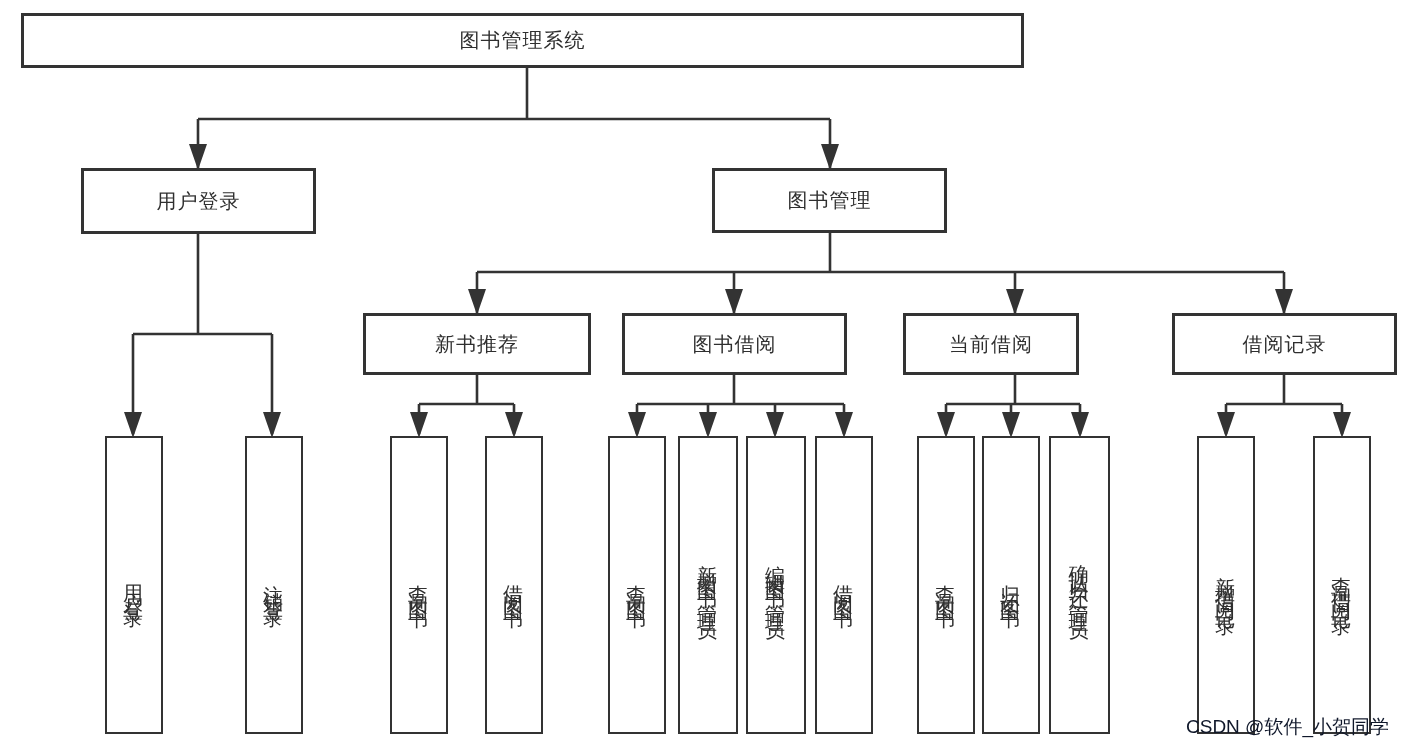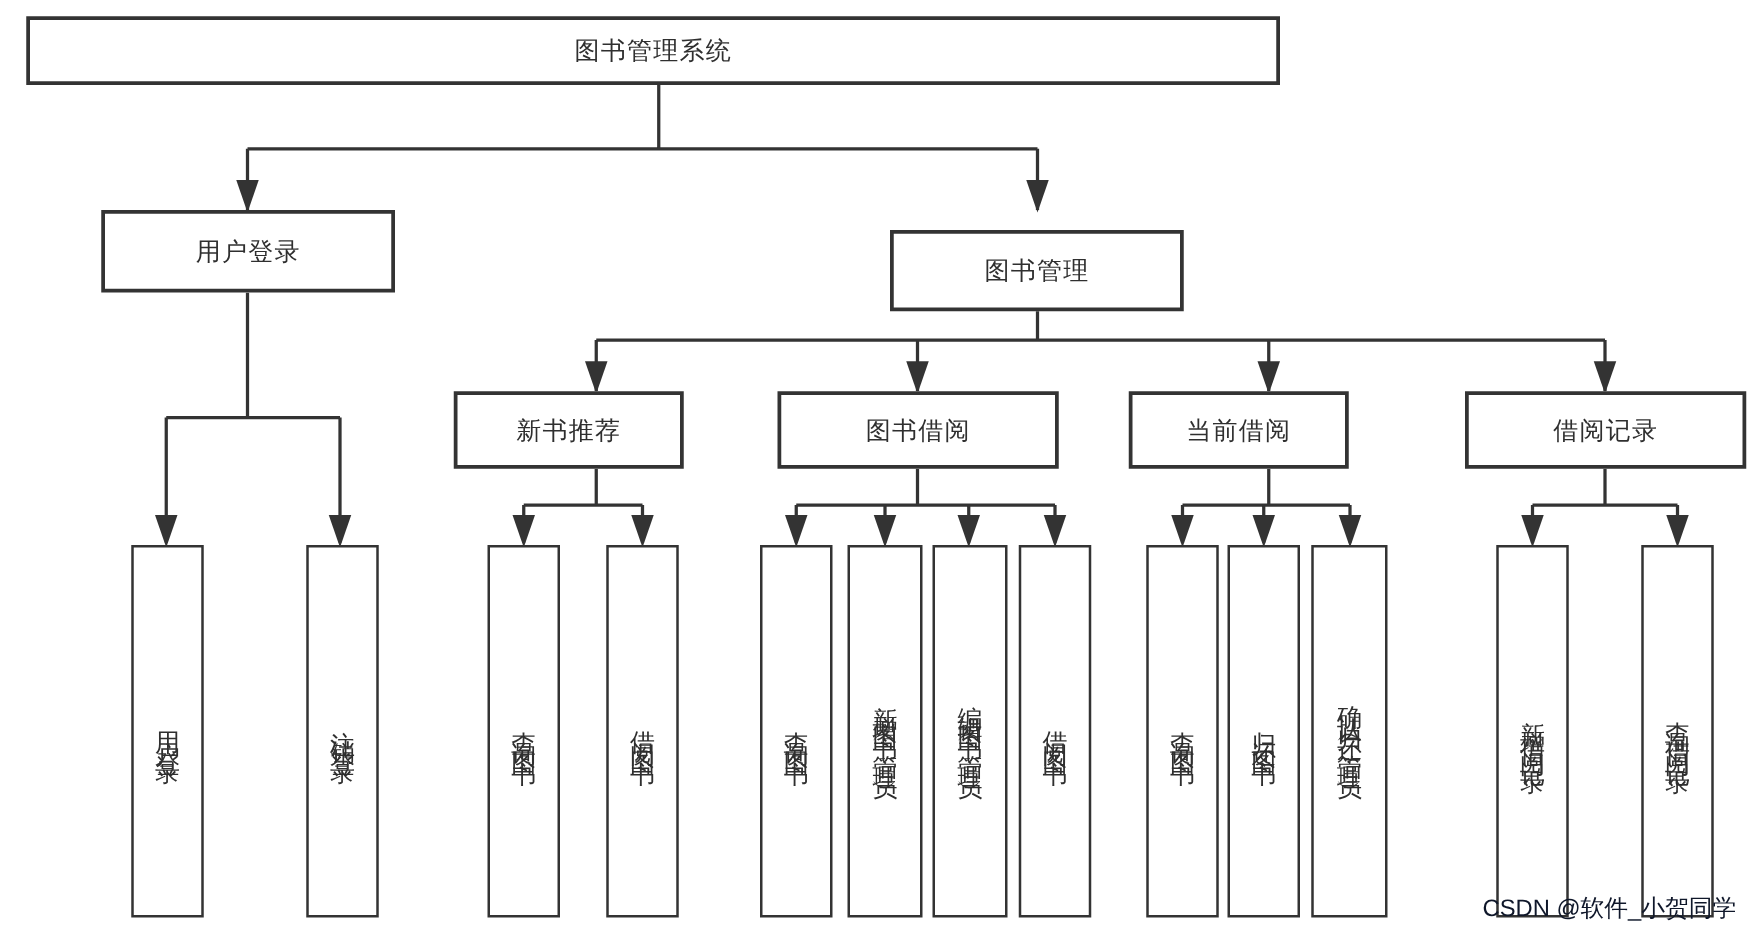--- a/index.html
+++ b/index.html
@@ -80,23 +80,23 @@
       <polygon points="1011,438 1002,412 1020,412"></polygon>
       <polygon points="1080,438 1071,412 1089,412"></polygon>
       <polygon points="1226,438 1217,412 1235,412"></polygon>
       <polygon points="1342,438 1333,412 1351,412"></polygon>
     </g>
   </svg>
 
   <div class="hbox" style="left:21px; top:13px; width:1003px; height:55px;">图书管理系统</div>
 
   <div class="hbox" style="left:81px; top:168px; width:235px; height:66px;">用户登录</div>
-  <div class="hbox" style="left:712px; top:184px; width:235px; height:65px;">图书管理</div>
+  <div class="hbox" style="left:712px; top:168px; width:235px; height:65px;">图书管理</div>
 
-  <div class="hbox" style="left:363px; top:313px; width:184px; height:62px;">新书推荐</div>
+  <div class="hbox" style="left:363px; top:313px; width:228px; height:62px;">新书推荐</div>
   <div class="hbox" style="left:622px; top:313px; width:225px; height:62px;">图书借阅</div>
   <div class="hbox" style="left:903px; top:313px; width:176px; height:62px;">当前借阅</div>
   <div class="hbox" style="left:1172px; top:313px; width:225px; height:62px;">借阅记录</div>
 
   <div class="vbox" style="left:105px; top:436px; width:58px; height:298px;">
     <span class="vtext">用户登录</span>
   </div>
   <div class="vbox" style="left:245px; top:436px; width:58px; height:298px;">
     <span class="vtext">注销登录</span>
   </div>

